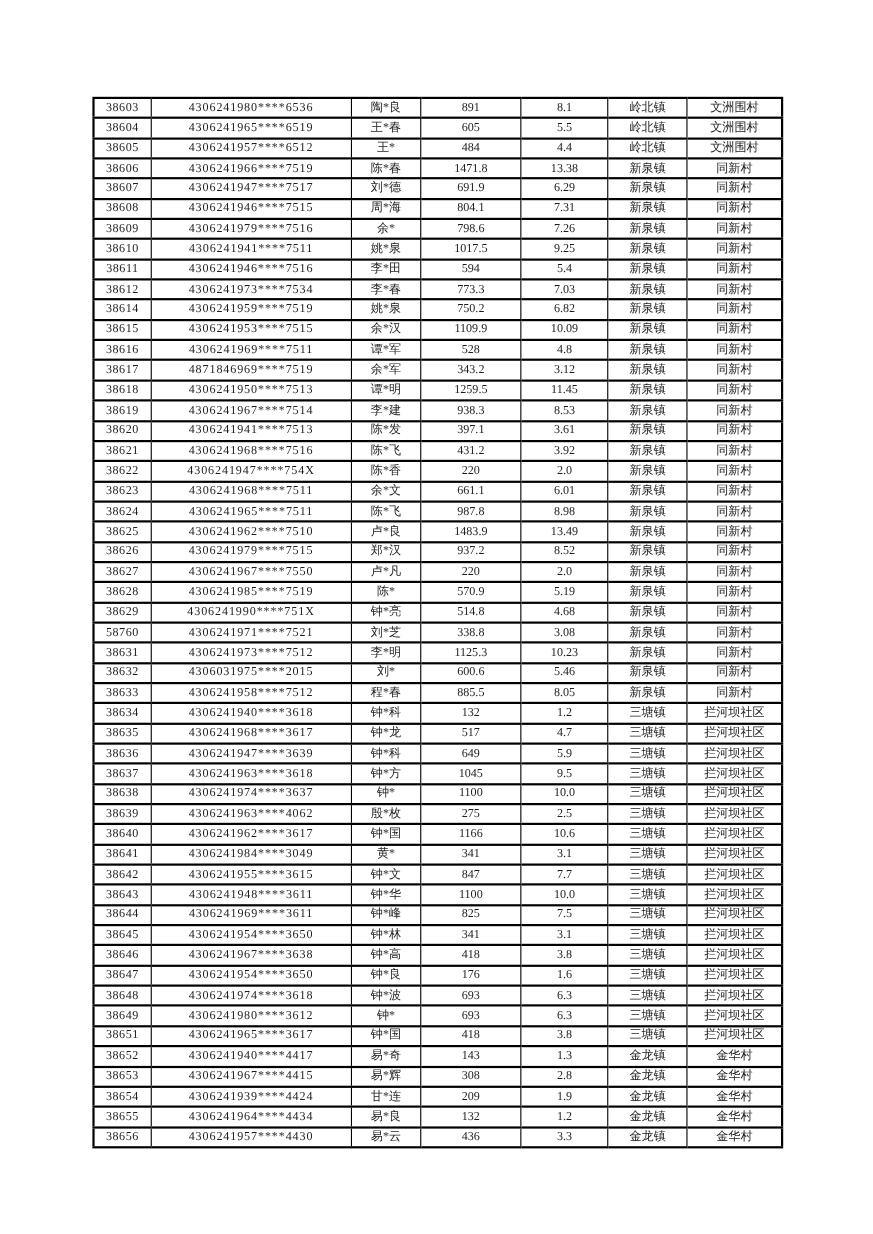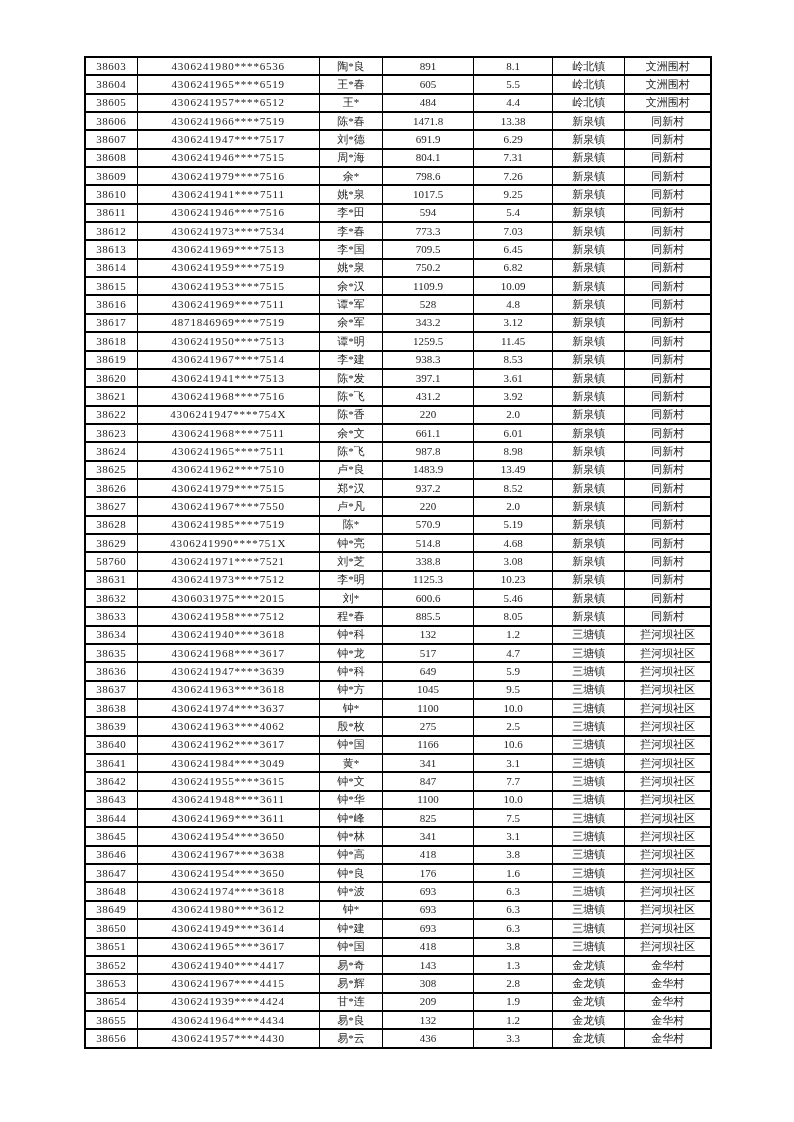--- a/index.html
+++ b/index.html
@@ -11,21 +11,21 @@
   .page {
     position: relative;
     width: 794px;
     height: 1122px;
     background: #ffffff;
     overflow: hidden;
   }
   table.records {
     position: absolute;
     left: 84px;
-    top: 56px;
+    top: 88px;
     width: 628px;
     border-collapse: collapse;
     table-layout: fixed;
     border: 2px solid #000000;
   }
   table.records td {
     border: 1px solid #000000;
     border-top: 2px solid #000000;
     border-bottom: 2px solid #000000;
     height: 16.35px;
@@ -147,29 +147,20 @@
         <tr>
           <td>38612</td>
           <td>4306241973****7534</td>
           <td>李*春</td>
           <td>773.3</td>
           <td>7.03</td>
           <td>新泉镇</td>
           <td>同新村</td>
         </tr>
         <tr>
-          <td>38613</td>
-          <td>4306241969****7513</td>
-          <td>李*国</td>
-          <td>709.5</td>
-          <td>6.45</td>
-          <td>新泉镇</td>
-          <td>同新村</td>
-        </tr>
-        <tr>
           <td>38614</td>
           <td>4306241959****7519</td>
           <td>姚*泉</td>
           <td>750.2</td>
           <td>6.82</td>
           <td>新泉镇</td>
           <td>同新村</td>
         </tr>
         <tr>
           <td>38615</td>
@@ -474,29 +465,20 @@
           <td>钟*波</td>
           <td>693</td>
           <td>6.3</td>
           <td>三塘镇</td>
           <td>拦河坝社区</td>
         </tr>
         <tr>
           <td>38649</td>
           <td>4306241980****3612</td>
           <td>钟*</td>
-          <td>693</td>
-          <td>6.3</td>
-          <td>三塘镇</td>
-          <td>拦河坝社区</td>
-        </tr>
-        <tr>
-          <td>38650</td>
-          <td>4306241949****3614</td>
-          <td>钟*建</td>
           <td>693</td>
           <td>6.3</td>
           <td>三塘镇</td>
           <td>拦河坝社区</td>
         </tr>
         <tr>
           <td>38651</td>
           <td>4306241965****3617</td>
           <td>钟*国</td>
           <td>418</td>

